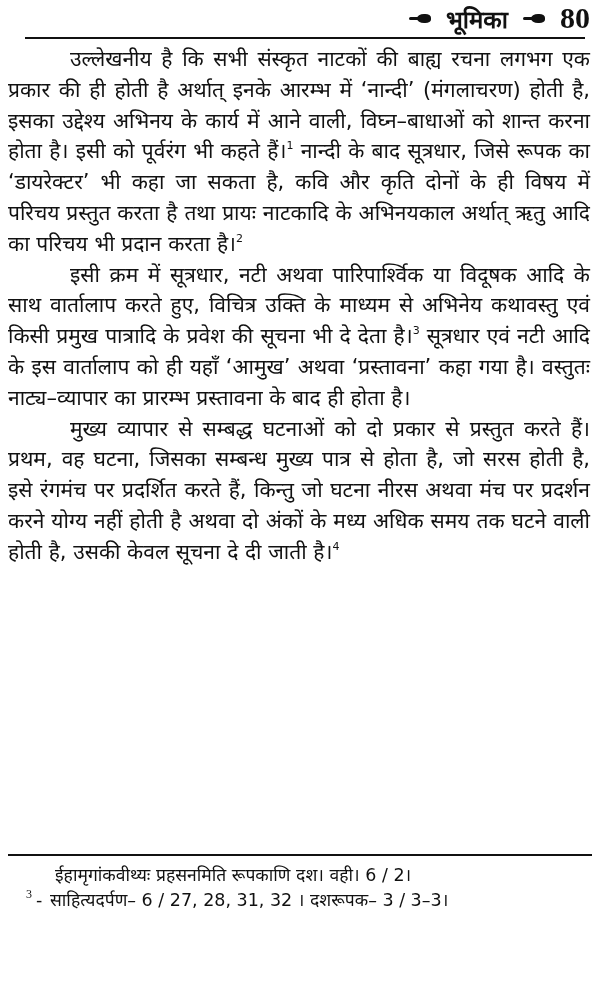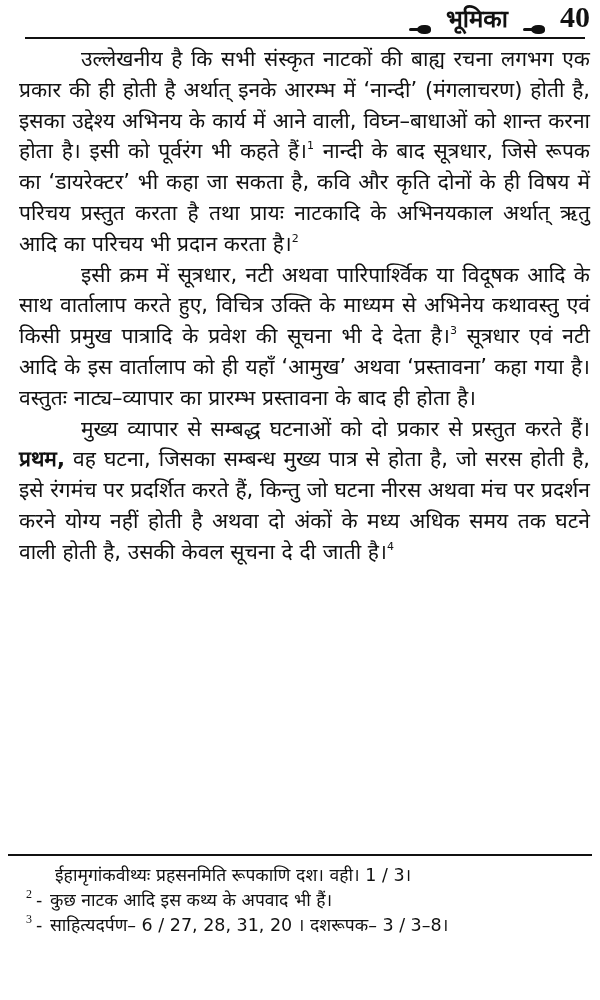--- a/index.html
+++ b/index.html
@@ -14,21 +14,21 @@
       overflow: hidden;
       color: #111111;
       font-family: "DejaVu Sans", "Liberation Sans", sans-serif;
     }
     .page-header {
       position: absolute;
       top: 2px;
       right: 10px;
       height: 32px;
       display: flex;
-      align-items: flex-end;
+      align-items: center;
       gap: 15px;
       font-family: "Liberation Sans", "DejaVu Sans", sans-serif;
     }
     .hand-icon {
       display: inline-block;
       width: 22px;
       height: 9px;
       position: relative;
     }
     .hand-icon .palm {
@@ -74,29 +74,28 @@
       width: 582px;
       font-size: 21px;
       line-height: 30.8px;
       text-align: justify;
     }
     .body-text p {
       margin: 0;
     }
     .body-text p.indent {
       text-indent: 62px;
-      margin-left: 11px;
     }
     .body-text sup {
       font-size: 11px;
       vertical-align: 9px;
       line-height: 0;
     }
     .body-text b {
-      font-weight: bold;
+      font-weight: normal;
     }
     .footnote-rule {
       position: absolute;
       top: 854px;
       left: 8px;
       right: 8px;
       height: 0;
       border-top: 2px solid #111;
     }
     .footnotes {
@@ -132,35 +131,32 @@
 <div class="page-header">
   <span class="hand-icon">
     <span class="finger"></span>
       <span class="palm"></span>
   </span>
   <span class="section-title">भूमिका</span>
   <span class="hand-icon">
     <span class="finger"></span>
       <span class="palm"></span>
   </span>
-  <span class="page-number">40</span>
+  <span class="page-number">80</span>
 </div>
 <div class="header-rule"></div>
 
 <div class="body-text">
 
   <p class="indent"><span>उल्लेखनीय है कि सभी संस्कृत नाटकों की बाह्य रचना लगभग एक प्रकार की ही होती है अर्थात् इनके आरम्भ में ‘नान्दी’ (मंगलाचरण) होती है, इसका उद्देश्य अभिनय के कार्य में आने वाली, विघ्न–बाधाओं को शान्त करना होता है। इसी को पूर्वरंग भी कहते हैं।</span><sup>1</sup><span> नान्दी के बाद सूत्रधार, जिसे रूपक का ‘डायरेक्टर’ भी कहा जा सकता है, कवि और कृति दोनों के ही विषय में परिचय प्रस्तुत करता है तथा प्रायः नाटकादि के अभिनयकाल अर्थात् ऋतु आदि का परिचय भी प्रदान करता है।</span><sup>2</sup></p>
 
   <p class="indent"><span>इसी क्रम में सूत्रधार, नटी अथवा पारिपार्श्विक या विदूषक आदि के साथ वार्तालाप करते हुए, विचित्र उक्ति के माध्यम से अभिनेय कथावस्तु एवं किसी प्रमुख पात्रादि के प्रवेश की सूचना भी दे देता है।</span><sup>3</sup><span> सूत्रधार एवं नटी आदि के इस वार्तालाप को ही यहाँ ‘आमुख’ अथवा ‘प्रस्तावना’ कहा गया है। वस्तुतः नाट्य–व्यापार का प्रारम्भ प्रस्तावना के बाद ही होता है।</span></p>
 
   <p class="indent"><span>मुख्य व्यापार से सम्बद्ध घटनाओं को दो प्रकार से प्रस्तुत करते हैं। </span><b>प्रथम,</b><span> वह घटना, जिसका सम्बन्ध मुख्य पात्र से होता है, जो सरस होती है, इसे रंगमंच पर प्रदर्शित करते हैं, किन्तु जो घटना नीरस अथवा मंच पर प्रदर्शन करने योग्य नहीं होती है अथवा दो अंकों के मध्य अधिक समय तक घटने वाली होती है, उसकी केवल सूचना दे दी जाती है।</span><sup>4</sup></p>
 </div>
 
 <div class="footnote-rule"></div>
 <div class="footnotes">
-  <div class="fn-line fn-lead">ईहामृगांकवीथ्यः प्रहसनमिति रूपकाणि दश। वही। 1 / 3।</div>
+  <div class="fn-line fn-lead">ईहामृगांकवीथ्यः प्रहसनमिति रूपकाणि दश। वही। 6 / 2।</div>
   <div class="fn-line">
-    <span class="fn-num">2</span><span class="fn-dash">-</span><span>कुछ नाटक आदि इस कथ्य के अपवाद भी हैं।</span>
-  </div>
-  <div class="fn-line">
-    <span class="fn-num">3</span><span class="fn-dash">-</span><span>साहित्यदर्पण– 6 / 27, 28, 31, 20 । दशरूपक– 3 / 3–8।</span>
+    <span class="fn-num">3</span><span class="fn-dash">-</span><span>साहित्यदर्पण– 6 / 27, 28, 31, 32 । दशरूपक– 3 / 3–3।</span>
   </div>
 </div>
 
 </body></html>

